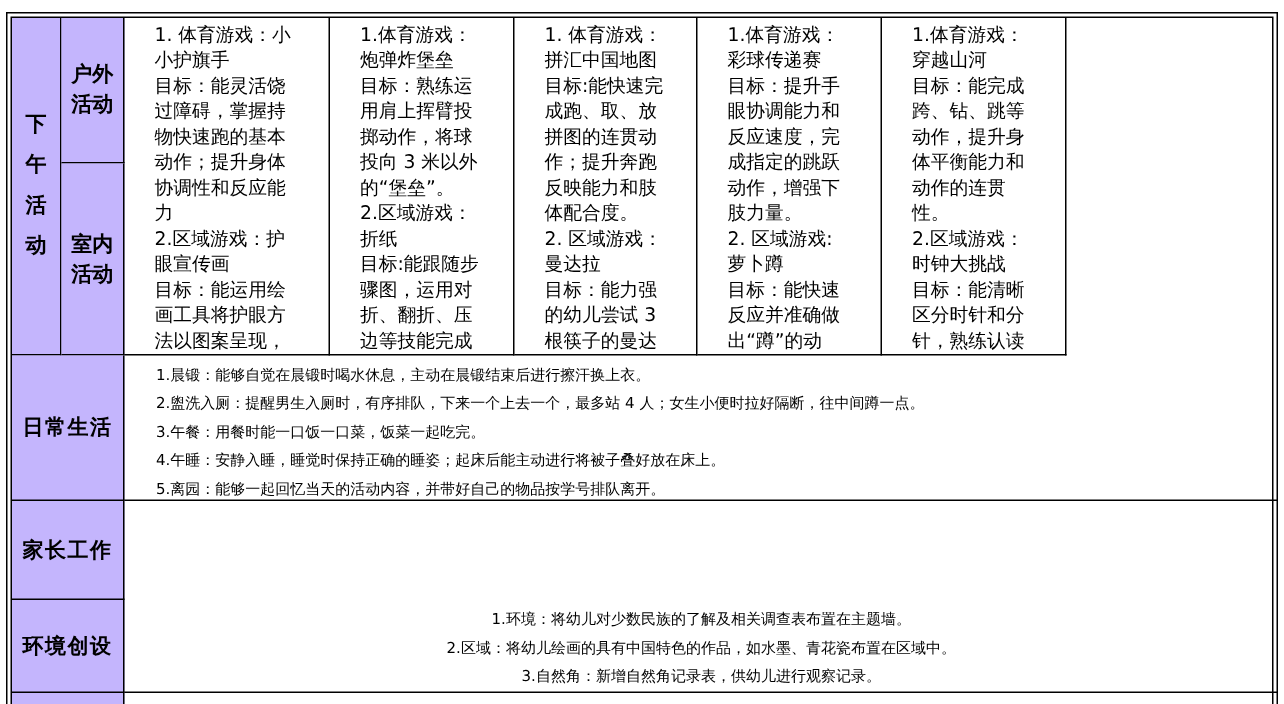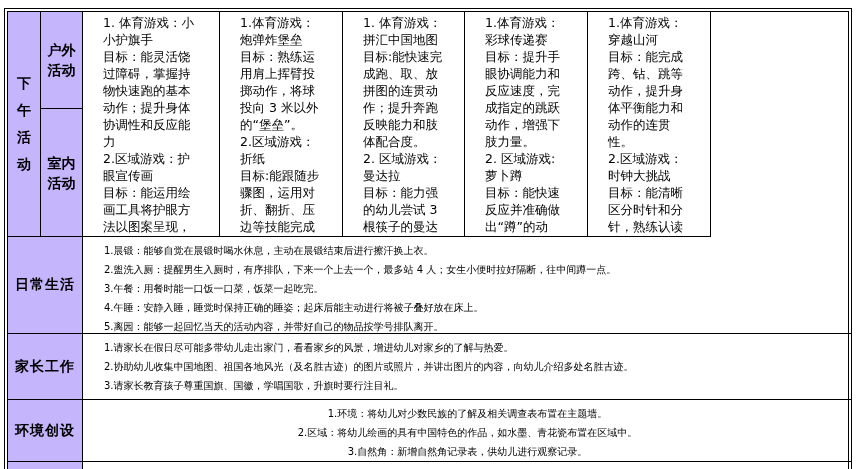--- a/index.html
+++ b/index.html
@@ -119,23 +119,20 @@
 目标：能清晰区分时针和分针，熟练认读整点和半点，并尝试写出整点和半点，提升对时钟的认识。</div>
 
   <div class="cell hdr row-label daily-label">日常生活</div>
   <div class="cell wide-content daily-content last-col">1.晨锻：能够自觉在晨锻时喝水休息，主动在晨锻结束后进行擦汗换上衣。
 2.盥洗入厕：提醒男生入厕时，有序排队，下来一个上去一个，最多站 4 人；女生小便时拉好隔断，往中间蹲一点。
 3.午餐：用餐时能一口饭一口菜，饭菜一起吃完。
 4.午睡：安静入睡，睡觉时保持正确的睡姿；起床后能主动进行将被子叠好放在床上。
 5.离园：能够一起回忆当天的活动内容，并带好自己的物品按学号排队离开。</div>
 
   <div class="cell hdr row-label parent-label">家长工作</div>
-  <div class="cell wide-content parent-content last-col">1.请家长在假日尽可能多带幼儿走出家门，看看家乡的风景，增进幼儿对家乡的了解与热爱。
-2.协助幼儿收集中国地图、祖国各地风光（及名胜古迹）的图片或照片，并讲出图片的内容，向幼儿介绍多处名胜古迹。
-3.请家长教育孩子尊重国旗、国徽，学唱国歌，升旗时要行注目礼。</div>
 
   <div class="cell hdr row-label env-label">环境创设</div>
   <div class="cell wide-content env-content last-col">1.环境：将幼儿对少数民族的了解及相关调查表布置在主题墙。
 2.区域：将幼儿绘画的具有中国特色的作品，如水墨、青花瓷布置在区域中。
 3.自然角：新增自然角记录表，供幼儿进行观察记录。</div>
 
   <div class="cell hdr next-label"></div>
   <div class="cell wide-content next-content last-col"></div>
 
 </div>

